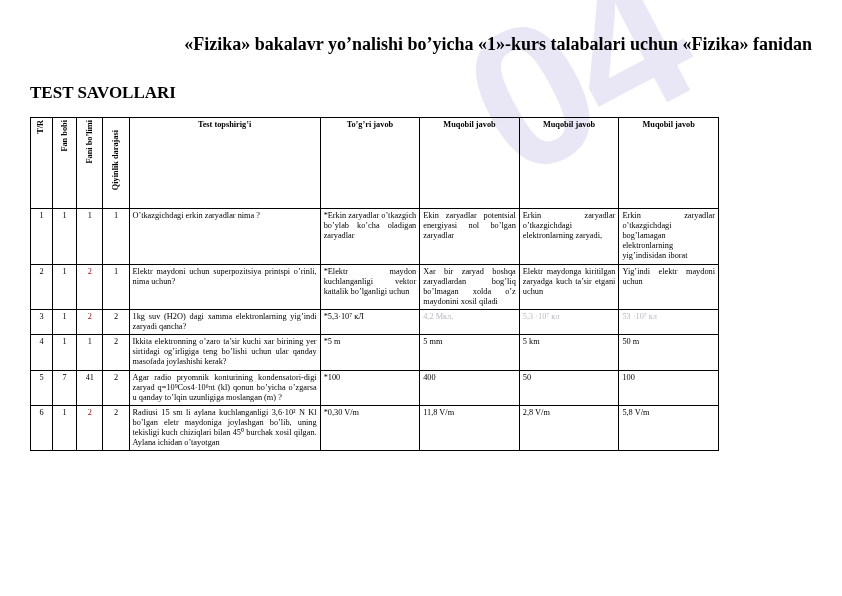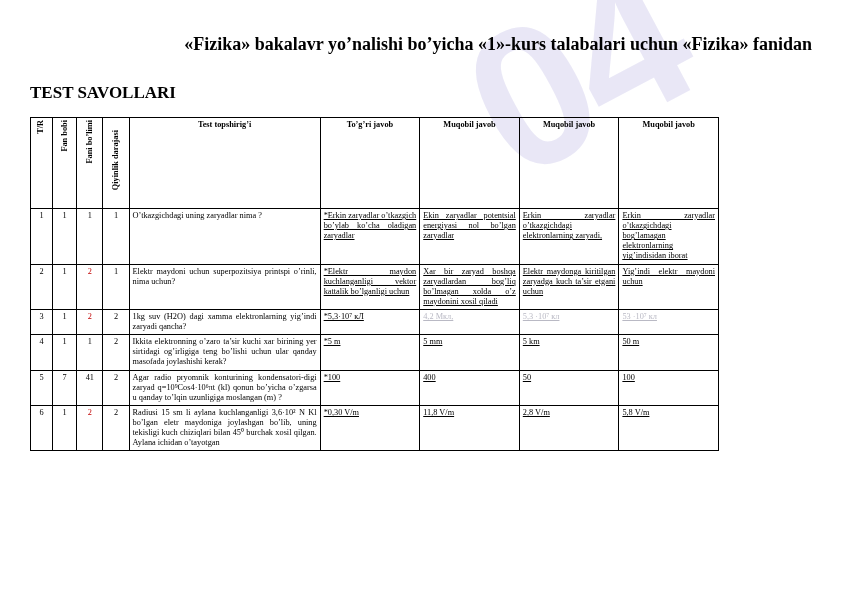--- a/index.html
+++ b/index.html
@@ -100,21 +100,20 @@
     padding-top: 3px;
   }
   td.red { color: #c00000; }
   td.q {
     text-align: justify;
     font-size: 8.3px;
   }
   td.ans {
     text-align: justify;
     font-size: 8.3px;
-    text-decoration: underline;
   }
   .faded { color: #b9b9c4; }
   col.c0 { width: 22px; }
   col.c1 { width: 24px; }
   col.c2 { width: 26px; }
   col.c3 { width: 26px; }
   col.c4 { width: 190px; }
   col.c5 { width: 99px; }
   col.c6 { width: 99px; }
   col.c7 { width: 99px; }
@@ -162,21 +161,21 @@
         <th>Muqobil javob</th>
         <th>Muqobil javob</th>
       </tr>
     </thead>
     <tbody>
       <tr>
         <td class="num">1</td>
         <td class="num">1</td>
         <td class="num">1</td>
         <td class="num">1</td>
-        <td class="q">O’tkazgichdagi uning zaryadlar nima ?</td>
+        <td class="q">O’tkazgichdagi erkin zaryadlar nima ?</td>
         <td class="ans">*Erkin zaryadlar o’tkazgich bo’ylab ko’cha oladigan zaryadlar</td>
         <td class="ans">Ekin zaryadlar potentsial energiyasi nol bo’lgan zaryadlar</td>
         <td class="ans">Erkin zaryadlar o’tkazgichdagi elektronlarning zaryadi,</td>
         <td class="ans">Erkin zaryadlar o’tkazgichdagi bog’lamagan elektronlarning yig’indisidan iborat</td>
       </tr>
       <tr>
         <td class="num">2</td>
         <td class="num">1</td>
         <td class="num red">2</td>
         <td class="num">1</td>

